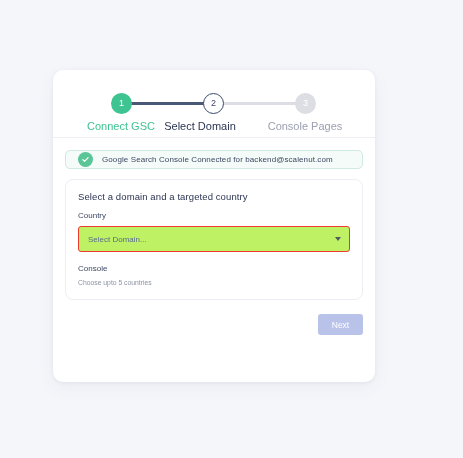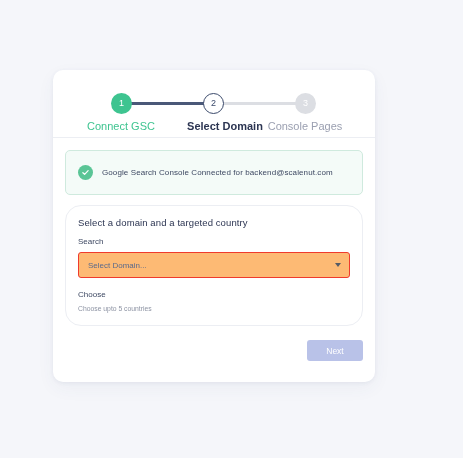--- a/index.html
+++ b/index.html
@@ -93,23 +93,23 @@
     font-size: 11px;
     white-space: nowrap;
     text-align: center;
     width: 90px;
   }
   .label-1 {
     left: 23px;
     color: #3ec490;
   }
   .label-2 {
-    left: 127px;
+    left: 102px;
     color: #2c3552;
-    font-weight: bold;
+    font-weight: normal;
   }
   .label-3 {
     left: 207px;
     color: #9a9fb0;
   }
 
   .divider {
     height: 1px;
     background: #eceef3;
     margin: 0;
@@ -119,21 +119,21 @@
   .banner-wrap {
     padding: 12px 12px 0 12px;
   }
   .banner {
     display: flex;
     align-items: center;
     gap: 9px;
     background: #f4fbf8;
     border: 1px solid #cfeade;
     border-radius: 5px;
-    height: 45px;
+    height: 19px;
     padding: 0 12px;
     box-sizing: border-box;
   }
   .check-circle {
     width: 15px;
     height: 15px;
     min-width: 15px;
     border-radius: 50%;
     background: #5ac596;
     display: flex;
@@ -148,41 +148,41 @@
     color: #3d4862;
     letter-spacing: 0.1px;
   }
 
   
   .form-wrap {
     padding: 10px 12px 0 12px;
   }
   .form-box {
     border: 1px solid #eceef3;
-    border-radius: 16px;
+    border-radius: 8px;
     padding: 11px 12px 13px 12px;
     box-sizing: border-box;
   }
   .form-title {
     font-size: 9.5px;
     color: #2c3552;
     margin-bottom: 9px;
     letter-spacing: 0.1px;
   }
   .field-label {
     font-size: 8px;
     color: #3d4862;
     margin-bottom: 6px;
   }
   .select-box {
     position: relative;
     height: 26px;
     border: 1.5px solid #ef3b2d;
     border-radius: 3px;
-    background: #fdba74;
+    background: #bef264;
     display: flex;
     align-items: center;
     padding: 0 9px;
     box-sizing: border-box;
     cursor: pointer;
   }
   .select-placeholder {
     font-size: 8px;
     color: #5a6a8c;
   }
@@ -206,21 +206,21 @@
     margin-top: 6px;
   }
 
   
   .footer {
     padding: 14px 12px 0 12px;
     display: flex;
     justify-content: flex-end;
   }
   .next-btn {
-    width: 56px;
+    width: 45px;
     height: 21px;
     background: #b9c2e8;
     color: #ffffff;
     border: none;
     border-radius: 3px;
     font-size: 8.5px;
     font-family: "Liberation Sans", sans-serif;
     cursor: pointer;
     display: flex;
     align-items: center;
@@ -264,29 +264,29 @@
       </span>
       <span class="banner-text">Google Search Console Connected for backend@scalenut.com</span>
     </div>
   </div>
 
   <div class="form-wrap">
     <div class="form-box">
 
       <div class="form-title">Select a domain and a targeted country</div>
 
-      <div class="field-label">Search</div>
+      <div class="field-label">Country</div>
       <div class="select-box">
         <span class="select-placeholder">Select Domain...</span>
         <span class="caret"></span>
       </div>
 
       <div class="field-gap"></div>
 
-      <div class="field-label">Choose</div>
+      <div class="field-label">Console</div>
 
       <div class="helper-text">Choose upto 5 countries</div>
     </div>
   </div>
 
   <div class="footer">
     <button class="next-btn">Next</button>
   </div>
 
 </div>

